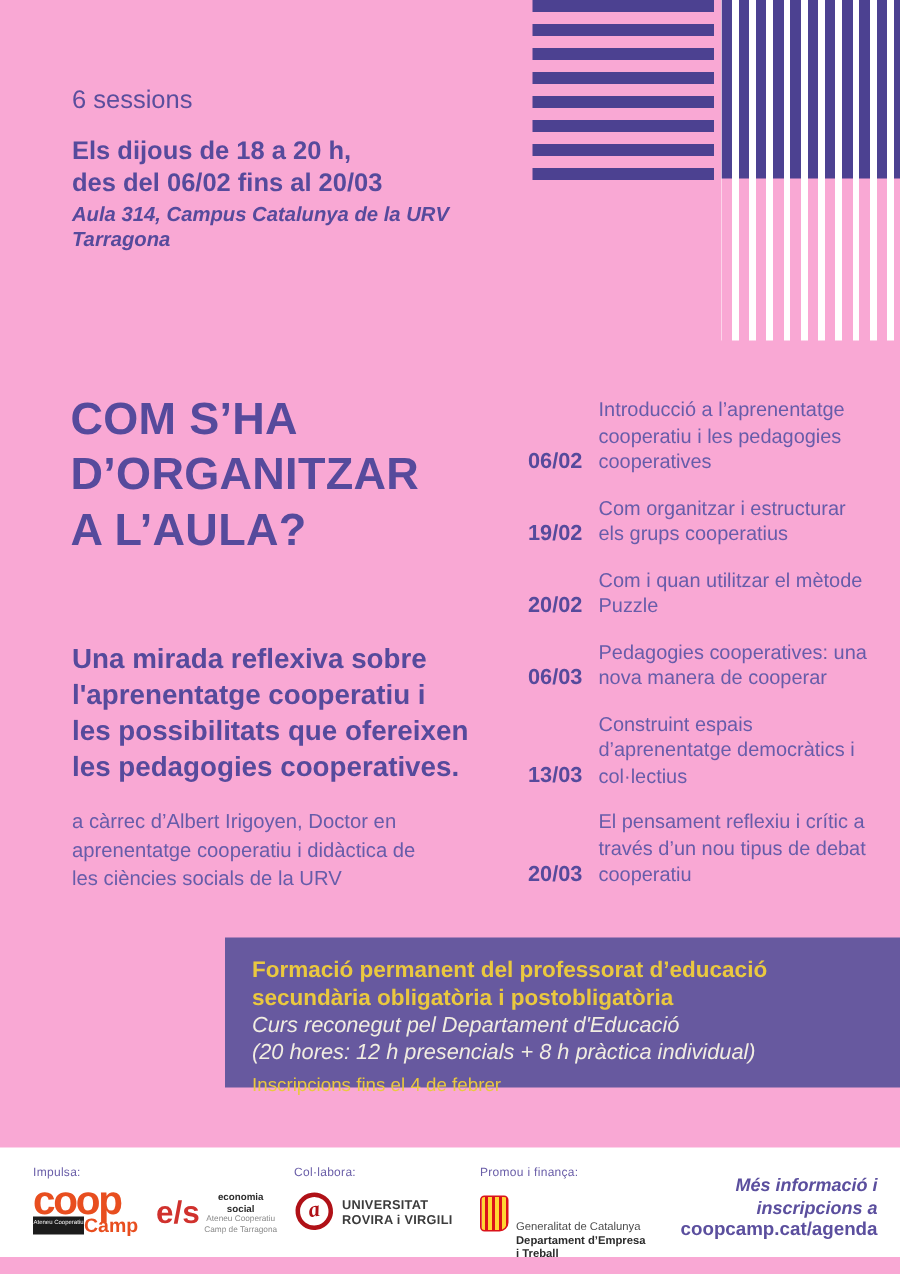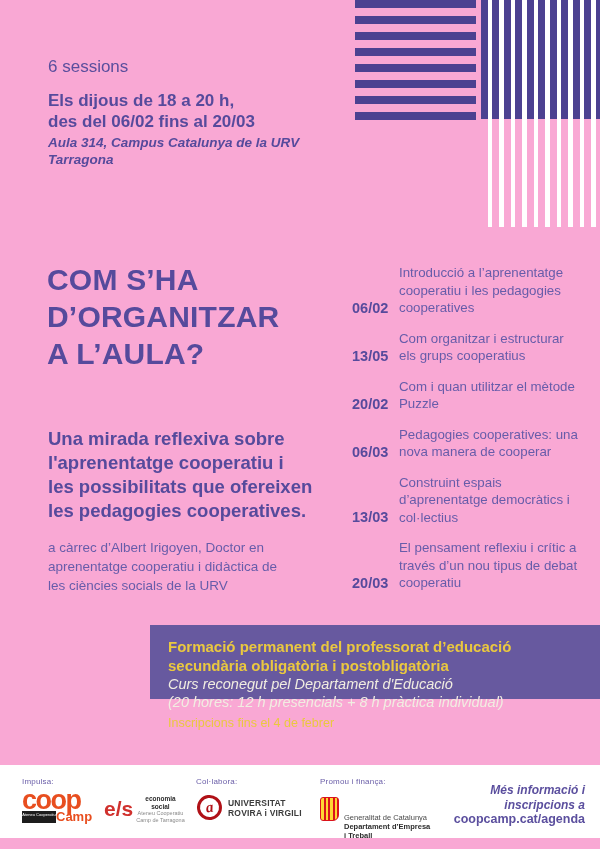--- a/index.html
+++ b/index.html
@@ -57,21 +57,21 @@
   }
   .session-row{display:flex;align-items:flex-end;}
   .session-date{
     flex:0 0 47px;font-size:14.5px;font-weight:700;color:#564a9c;line-height:17px;
   }
   .session-text{
     flex:1;font-size:13.3px;line-height:17.5px;color:#675caa;
   }
   
   .banner{
-    position:absolute;left:150px;top:625px;width:450px;height:74px;
+    position:absolute;left:150px;top:625px;width:450px;height:100px;
     background:#67599f;box-sizing:border-box;padding:12px 10px 0 18px;
   }
   .banner-title{
     font-size:15px;line-height:19px;font-weight:700;color:#eac83f;width:392px;
   }
   .banner-sub{
     font-size:14.5px;line-height:18px;font-style:italic;color:#f1ede1;
   }
   .banner-deadline{
     margin-top:5px;font-size:12.5px;color:#eac83f;
@@ -172,21 +172,21 @@
     <div>aprenentatge cooperatiu i didàctica de</div>
     <div>les ciències socials de la URV</div>
   </div>
 
   <div class="schedule">
     <div class="session-row">
       <span class="session-date">06/02</span>
       <span class="session-text">Introducció a l’aprenentatge cooperatiu i les pedagogies cooperatives</span>
     </div>
     <div class="session-row">
-      <span class="session-date">13/05</span>
+      <span class="session-date">19/02</span>
       <span class="session-text">Com organitzar i estructurar els grups cooperatius</span>
     </div>
     <div class="session-row">
       <span class="session-date">20/02</span>
       <span class="session-text">Com i quan utilitzar el mètode Puzzle</span>
     </div>
     <div class="session-row">
       <span class="session-date">06/03</span>
       <span class="session-text">Pedagogies cooperatives: una nova manera de cooperar</span>
     </div>

